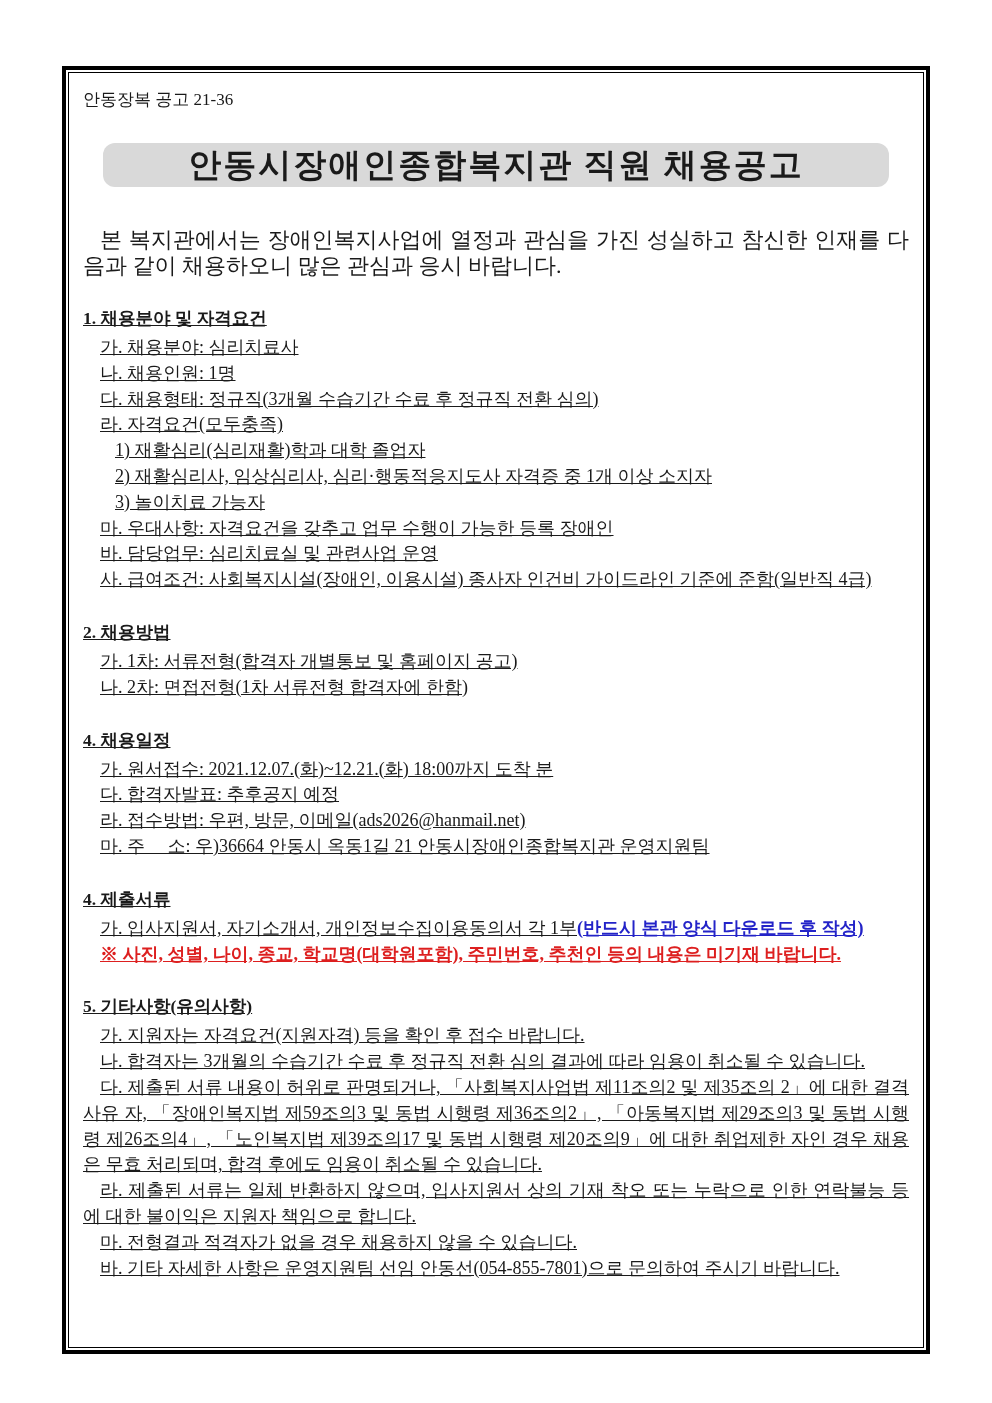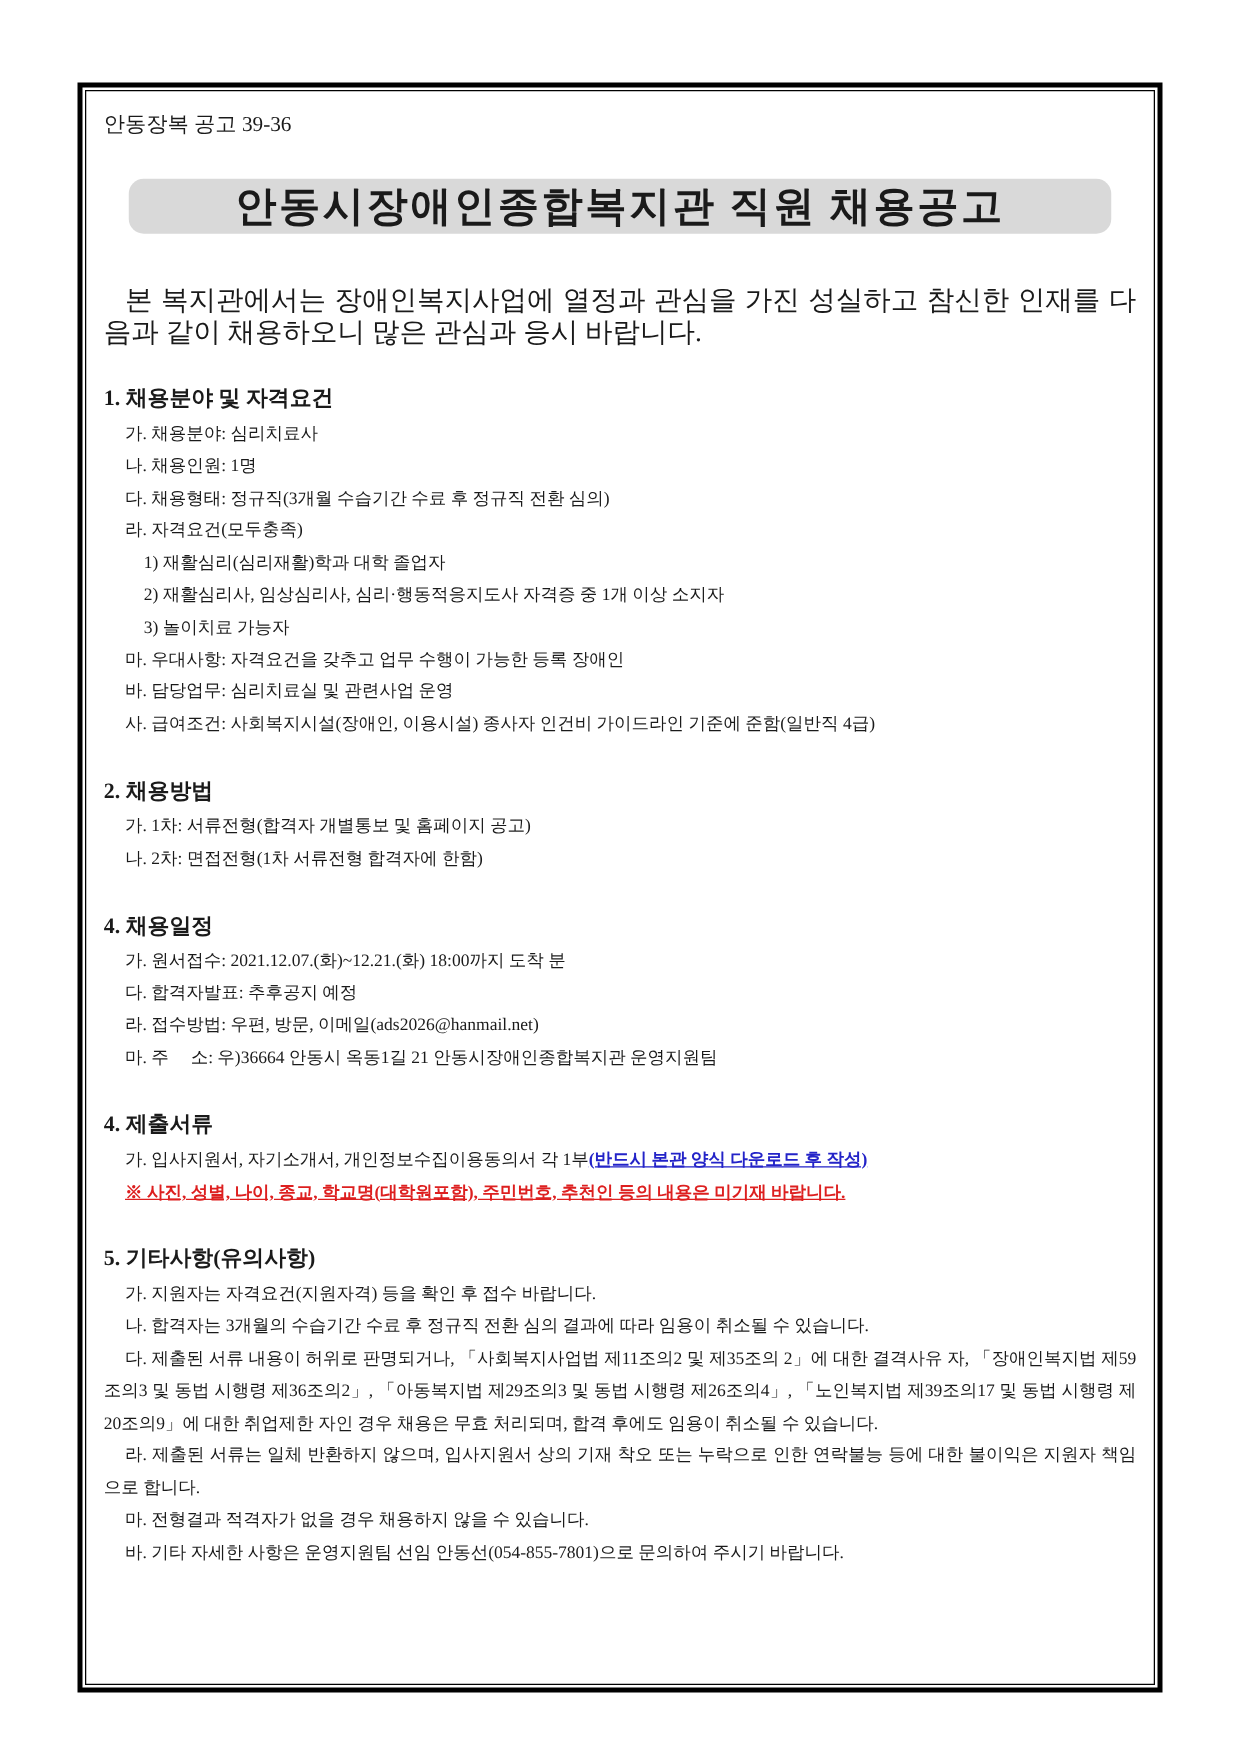--- a/index.html
+++ b/index.html
@@ -31,39 +31,39 @@
     background:var(--banner_bg);
     display:flex;align-items:center;justify-content:center;
   }
   .doc-title{
     font-size:33px;font-weight:bold;letter-spacing:2px;white-space:nowrap;
   }
   .intro{
     margin:40px 0 0 0;font-size:22px;line-height:26px;
     text-indent:17px;text-align:justify;
   }
-  section{margin-top:26px;}
+  section{margin-top:26px;text-decoration:underline;}
   .sec-h{
     font-size:17.5px;font-weight:bold;margin:0 0 4px 0;line-height:26px;
   }
   .item{
-    font-size:14px;line-height:25.8px;text-indent:17px;
+    font-size:18px;line-height:25.8px;text-indent:17px;
     text-align:justify;white-space:pre-wrap;
   }
   .lvl2{text-indent:32px;}
   .blue{color:var(--accent_blue);font-weight:bold;text-decoration:underline;}
   .red{color:var(--accent_red);font-weight:bold;text-decoration:underline;}
 </style>
 </head>
 <body>
 
 <div class="frame-outer">
   <div class="frame-inner">
 
-    <div class="notice-no">안동장복 공고 39-36</div>
+    <div class="notice-no">안동장복 공고 21-36</div>
 
     <div class="banner">
       <span class="doc-title">안동시장애인종합복지관 직원 채용공고</span>
     </div>
 
     <p class="intro">본 복지관에서는 장애인복지사업에 열정과 관심을 가진 성실하고 참신한 인재를 다음과 같이 채용하오니 많은 관심과 응시 바랍니다.</p>
 
     <section>
       <h2 class="sec-h">1. 채용분야 및 자격요건</h2>
       <div class="item">가. 채용분야: 심리치료사</div>

